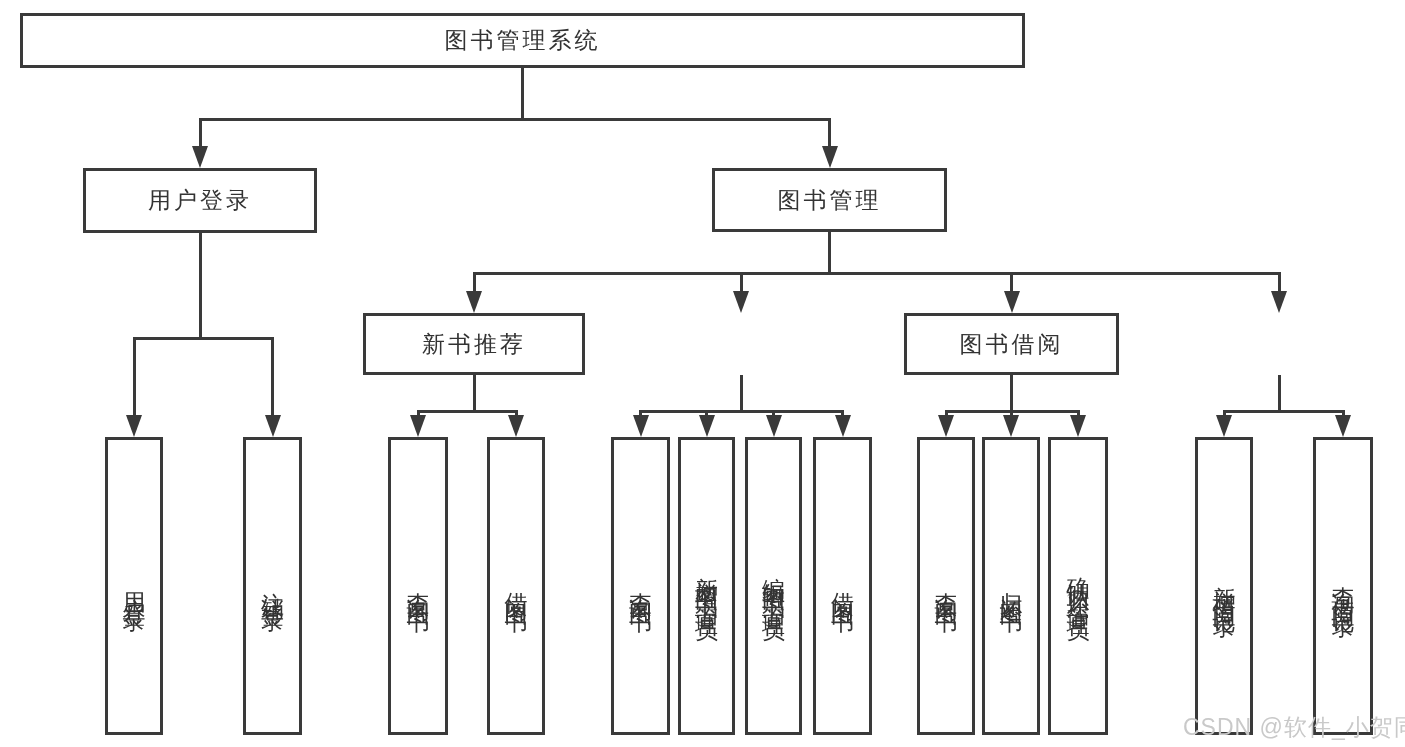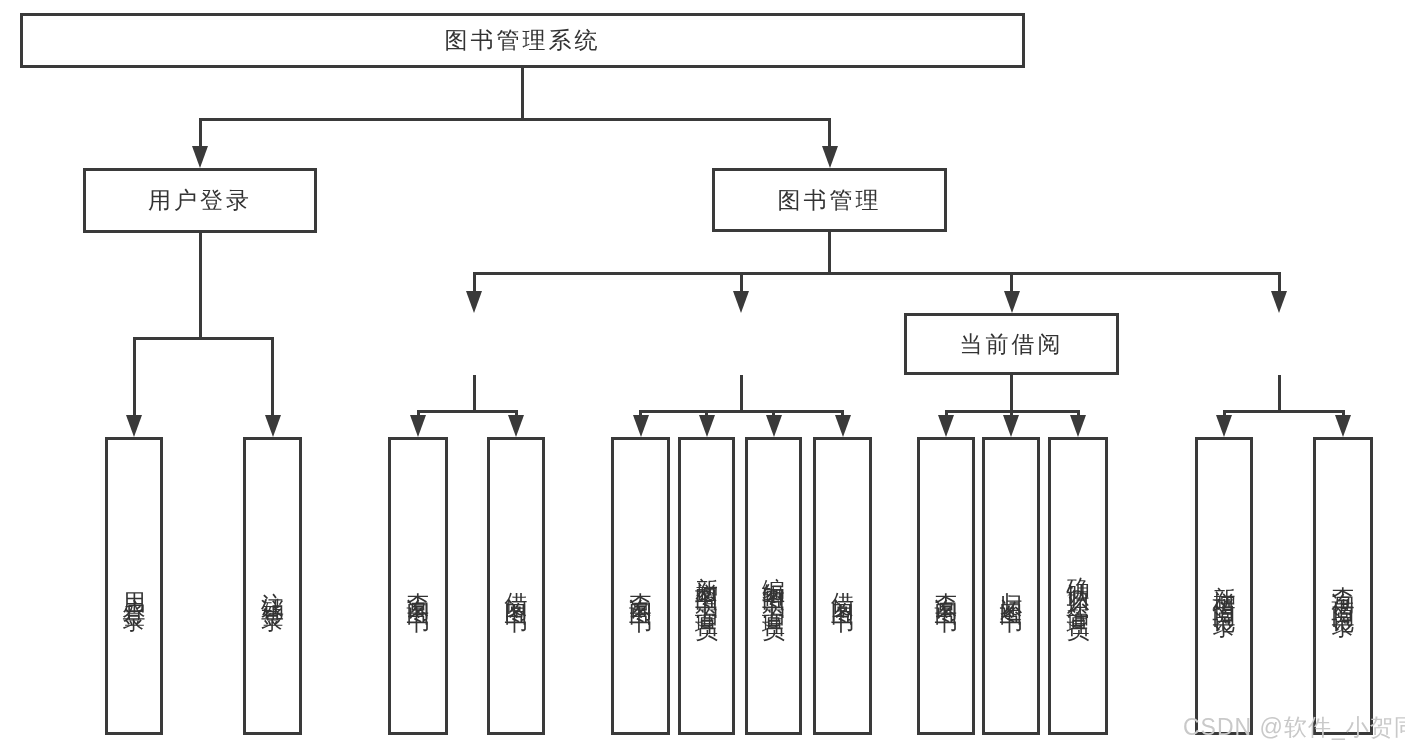--- a/index.html
+++ b/index.html
@@ -37,21 +37,22 @@
     white-space: nowrap; z-index: 6; letter-spacing: 1px;
   }
 </style>
 </head>
 <body style="background: rgb(255, 255, 255);">
 
 <div id="diagram">
     <div class="node h" style="left: 20px; top: 13px; width: 1005px; height: 55px;">图书管理系统</div>
     <div class="node h" style="left: 83px; top: 168px; width: 234px; height: 65px;">用户登录</div>
     <div class="node h" style="left: 712px; top: 168px; width: 235px; height: 64px;">图书管理</div>
-    <div class="node h" style="left: 904px; top: 313px; width: 215px; height: 62px;">当前借阅</div>
+    <div class="node h" style="left: 363px; top: 313px; width: 222px; height: 62px;">新书推荐</div>
+    <div class="node h" style="left: 904px; top: 313px; width: 215px; height: 62px;">图书借阅</div>
     <div class="node v" style="left: 105px; top: 437px; width: 58px; height: 298px;">用户登录</div>
     <div class="node v" style="left: 243px; top: 437px; width: 59px; height: 298px;">注销登录</div>
     <div class="node v" style="left: 388px; top: 437px; width: 60px; height: 298px;">查询图书</div>
     <div class="node v" style="left: 487px; top: 437px; width: 58px; height: 298px;">借阅图书</div>
     <div class="node v" style="left: 611px; top: 437px; width: 59px; height: 298px;">查询图书</div>
     <div class="node v" style="left: 678px; top: 437px; width: 57px; height: 298px;">新增图书（管理员）</div>
     <div class="node v" style="left: 745px; top: 437px; width: 57px; height: 298px;">编辑图书（管理员）</div>
     <div class="node v" style="left: 813px; top: 437px; width: 59px; height: 298px;">借阅图书</div>
     <div class="node v" style="left: 917px; top: 437px; width: 58px; height: 298px;">查询图书</div>
     <div class="node v" style="left: 982px; top: 437px; width: 58px; height: 298px;">归还图书</div>

